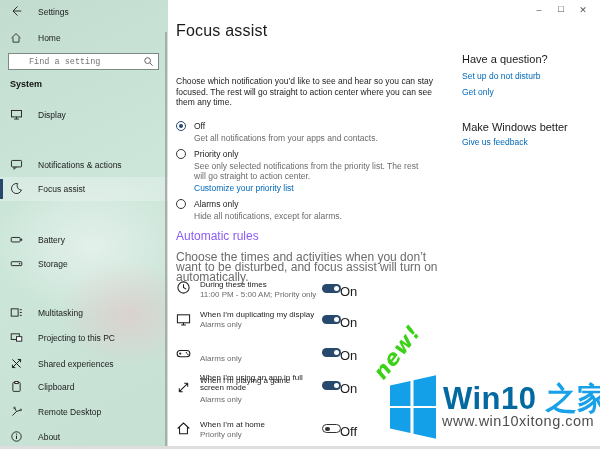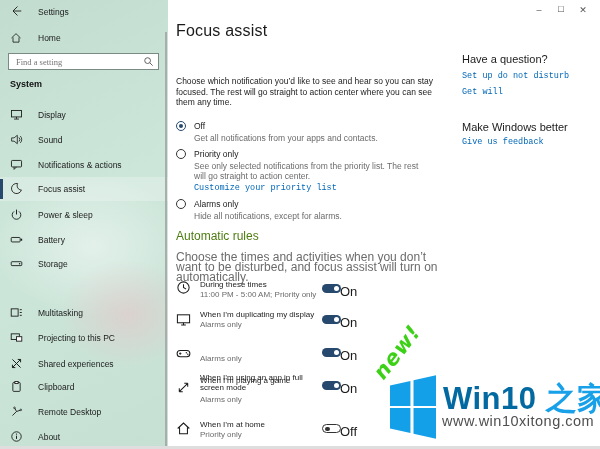--- a/index.html
+++ b/index.html
@@ -17,21 +17,21 @@
   #sidebar-scrollbar { position:absolute; left:165px; top:32px; width:2px; height:417px; background:#a9aeac; }
   .titlebar-left { position:absolute; left:0; top:0; width:156px; height:28px; }
   .back-btn { position:absolute; left:10px; top:5px; width:18px; height:18px; font-size:12px; color:#1b1b1b; text-align:center; line-height:18px; cursor:default; }
   .app-title { position:absolute; left:38px; top:7px; font-size:8.5px; color:#1b1b1b; }
 
   .home-row { position:absolute; left:0; top:28px; width:168px; height:22px; }
   .home-row .ic { position:absolute; left:10px; top:4px; }
   .home-row .lbl { position:absolute; left:38px; top:5px; font-size:8.5px; }
 
   .searchbox { position:absolute; left:8px; top:53px; width:151px; height:17px; background:#fff; border:1px solid #7b8a84; }
-  .searchbox input { position:absolute; left:7px; top:1px; width:125px; height:13px; border:none; outline:none; font-size:8.5px; color:#333; font-family:Liberation Serif, serif; background:transparent; }
+  .searchbox input { position:absolute; left:20px; top:1px; width:125px; height:13px; border:none; outline:none; font-size:8.5px; color:#333; font-family:Liberation Mono, monospace; background:transparent; }
   .searchbox .mag { position:absolute; right:4px; top:2px; }
 
   .section-label { position:absolute; left:10px; top:79px; font-size:9px; font-weight:bold; color:#111; }
 
   .sb-item { position:absolute; left:0; width:168px; height:24px; }
   .sb-item .ic { position:absolute; left:10px; top:5px; }
   .sb-item .lbl { position:absolute; left:38px; top:7px; font-size:8.5px; color:#1b1b1b; white-space:nowrap; }
   .sb-item.selected { background:rgba(255,255,255,0.25); }
   .sb-item.selected::before { content:""; position:absolute; left:0; top:2px; width:3px; height:20px; background:#27496d; }
 
@@ -43,24 +43,24 @@
   
   #main { position:absolute; left:176px; top:0; width:270px; height:449px; }
   .page-title { position:absolute; left:0; top:22px; font-size:16px; font-weight:300; color:#1a1a1a; letter-spacing:0.2px; }
   .intro { position:absolute; left:0; top:76px; width:262px; font-size:8.5px; line-height:10.5px; color:#1c1c1c; }
 
   .radio-opt .radio { position:absolute; width:10px; height:10px; border-radius:50%; border:1px solid #333; background:#fff; }
   .radio-opt .radio.sel { border:1.5px solid #27496d; }
   .radio-opt .radio.sel::after { content:""; position:absolute; left:1.5px; top:1.5px; width:4px; height:4px; border-radius:50%; background:#27496d; }
   .radio-opt .rlabel { position:absolute; font-size:8.5px; color:#1b1b1b; white-space:nowrap; }
   .radio-opt .rdesc { position:absolute; width:232px; font-size:8.5px; line-height:10px; color:#6b6b6b; }
-  .link { color:#0067b8; font-size:8.5px; cursor:pointer;font-family:Liberation Mono, monospace; }
+  .link { color:#0067b8; font-size:8.5px; cursor:pointer; }
   .cust-link { position:absolute; left:18px; top:183px; }
 
-  .sub-title { position:absolute; left:0; top:229px; font-size:12px; color:#4d7c0f; }
+  .sub-title { position:absolute; left:0; top:229px; font-size:12px; color:#8b5cf6; }
   .rules-desc { position:absolute; left:0; top:252px; width:266px; font-size:12px; line-height:10px; color:#6b6b6b; }
 
   .rule .ric { position:absolute; left:0; }
   .rule .rlbl { position:absolute; left:24px; width:122px; font-size:8px; line-height:9.5px; color:#1b1b1b; white-space:nowrap; }
   .rule .rlbl.wrap { white-space:normal; width:112px; }
   .rule .rsub { position:absolute; left:24px; font-size:8px; color:#6b6b6b; white-space:nowrap; }
   .toggle { position:absolute; left:146px; width:19px; height:9px; border-radius:5px; }
   .toggle.on { background:#27496d; }
   .toggle.on::after { content:""; position:absolute; right:2px; top:2px; width:5px; height:5px; border-radius:50%; background:#fff; }
   .toggle.off { background:transparent; border:1px solid #333; }
@@ -126,54 +126,36 @@
 
     <div class="sb-item" style="top:103px">
       <span class="ic">
           <svg width="13" height="13" viewBox="0 0 16 16">
             <rect x="1.8" y="3" width="12.4" height="8" stroke="#1b1b1b" stroke-width="1.1" fill="none"></rect>
             <path d="M8 11 V13.3 M5 13.6 H11" stroke="#1b1b1b" stroke-width="1.1" fill="none"></path>
           </svg>
         </span>
       <span class="lbl">Display</span>
     </div>
-    <div class="sb-item" style="top:128px">
-      <span class="ic">
-          <svg width="13" height="13" viewBox="0 0 16 16">
-            <path d="M2 6 H5 L9 2.8 V13.2 L5 10 H2 Z" stroke="#1b1b1b" stroke-width="1" fill="none"></path>
-            <path d="M11 5.5 A3.5 3.5 0 0 1 11 10.5 M12.7 3.8 A6 6 0 0 1 12.7 12.2" stroke="#1b1b1b" stroke-width="1" fill="none"></path>
-          </svg>
-        </span>
-      <span class="lbl">Sound</span>
-    </div>
     <div class="sb-item" style="top:153px">
       <span class="ic">
           <svg width="13" height="13" viewBox="0 0 16 16">
             <rect x="1.8" y="3" width="12.4" height="8" rx="1" stroke="#1b1b1b" stroke-width="1.1" fill="none"></rect>
             <path d="M5 11 V14 L8 11" stroke="#1b1b1b" stroke-width="1.1" fill="none"></path>
           </svg>
         </span>
       <span class="lbl">Notifications &amp; actions</span>
     </div>
     <div class="sb-item selected" style="top:177px">
       <span class="ic">
           <svg width="13" height="13" viewBox="0 0 16 16">
             <path d="M9.5 2 A6.2 6.2 0 1 0 14 9.8 A5.2 5.2 0 0 1 9.5 2 Z" stroke="#1b1b1b" stroke-width="1.1" fill="none"></path>
           </svg>
         </span>
       <span class="lbl">Focus assist</span>
-    </div>
-    <div class="sb-item" style="top:203px">
-      <span class="ic">
-          <svg width="13" height="13" viewBox="0 0 16 16">
-            <path d="M8 2 V8" stroke="#1b1b1b" stroke-width="1.2"></path>
-            <path d="M5 4.2 A5.3 5.3 0 1 0 11 4.2" stroke="#1b1b1b" stroke-width="1.1" fill="none"></path>
-          </svg>
-        </span>
-      <span class="lbl">Power &amp; sleep</span>
     </div>
     <div class="sb-item" style="top:228px">
       <span class="ic">
           <svg width="13" height="13" viewBox="0 0 16 16">
             <rect x="1.5" y="5.5" width="11" height="5.5" rx="1" stroke="#1b1b1b" stroke-width="1.1" fill="none"></rect>
             <rect x="13.2" y="7" width="1.8" height="2.5" fill="#1b1b1b"></rect>
           </svg>
         </span>
       <span class="lbl">Battery</span>
     </div>
@@ -340,21 +322,21 @@
       <span class="rlbl" style="top:420px;">When I’m at home</span>
       <span class="rsub" style="top:430px;">Priority only</span>
       <span class="toggle off" style="top:424px;"></span>
       <span class="tstate" style="top:424px;">Off</span>
     </div>
   </div>
 
   <div id="aside">
     <div class="aside-h" style="left:0; top:53px;">Have a question?</div>
     <div class="aside-link link" style="left:0; top:71px;">Set up do not disturb</div>
-    <div class="aside-link link" style="left:0; top:87px;">Get will</div>
+    <div class="aside-link link" style="left:0; top:87px;">Get only</div>
     <div class="aside-h" style="left:0; top:121px;">Make Windows better</div>
     <div class="aside-link link" style="left:0; top:137px;">Give us feedback</div>
   </div>
 
   <div id="annotation">
     <span class="scribble">new!</span>
   </div>
 
   <div id="watermark">
     <span id="flag">

